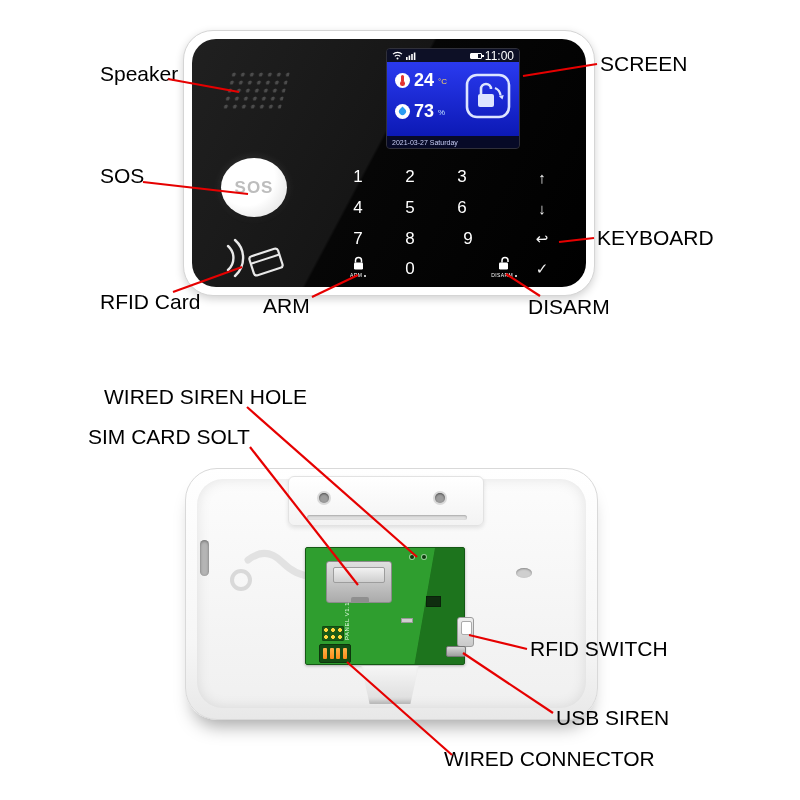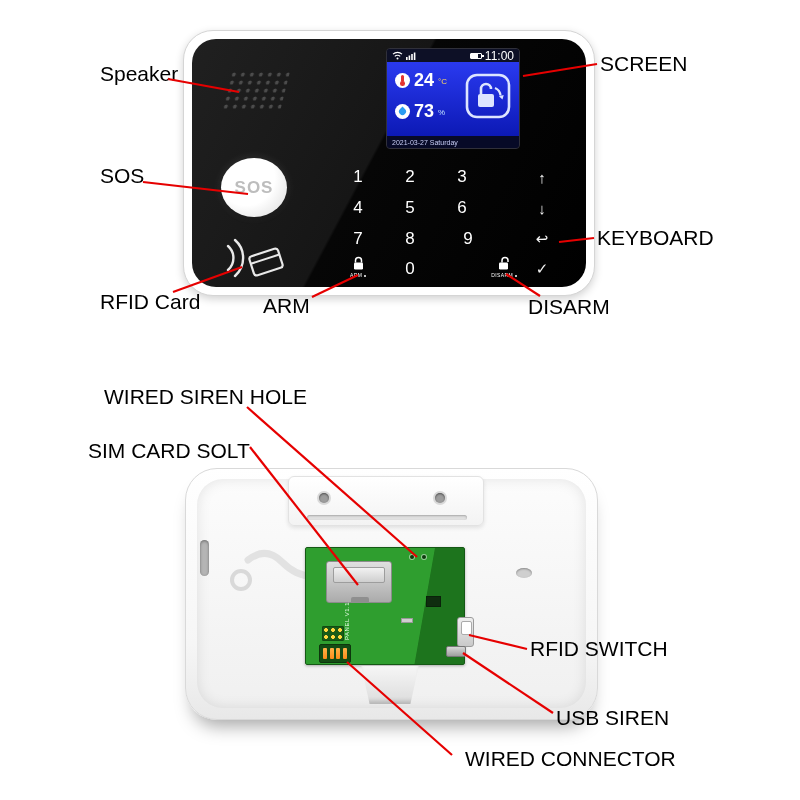--- a/index.html
+++ b/index.html
@@ -10,24 +10,24 @@
   
   .callout-label{position:absolute;font-size:21px;color:#000;white-space:nowrap;font-weight:400}
   .lbl-speaker{left:100px;top:62px}
   .lbl-sos{left:100px;top:164px}
   .lbl-rfid{left:100px;top:290px}
   .lbl-arm{left:263px;top:294px}
   .lbl-disarm{left:528px;top:295px}
   .lbl-screen{left:600px;top:52px}
   .lbl-keyboard{left:597px;top:226px}
   .lbl-siren{left:104px;top:385px}
-  .lbl-sim{left:88px;top:439px}
+  .lbl-sim{left:88px;top:425px}
   .lbl-power{left:530px;top:637px}
   .lbl-usb{left:556px;top:706px}
-  .lbl-connector{left:465px;top:747px}
+  .lbl-connector{left:444px;top:747px}
   .callouts{position:absolute;left:0;top:0;pointer-events:none;z-index:40}
   .callouts line{stroke:var(--callout-red,#e60000);stroke-width:2.2}
 
   
   .front-device{position:absolute;left:183px;top:30px;width:412px;height:266px;background:#fff;
     border:1px solid #d5d5d5;border-radius:30px;box-shadow:0 3px 8px rgba(0,0,0,.18)}
   .front-face{position:absolute;left:192px;top:39px;width:394px;height:248px;border-radius:24px;
     background:linear-gradient(118deg,#202020 0%,#161616 46%,#060606 46.6%,#000 100%)}
   .speaker-grille{position:absolute;left:227px;top:72px;width:58px;height:40px;
     background-image:radial-gradient(circle at 2.5px 2.5px,#4c4c4c 1.7px,transparent 2.2px);

